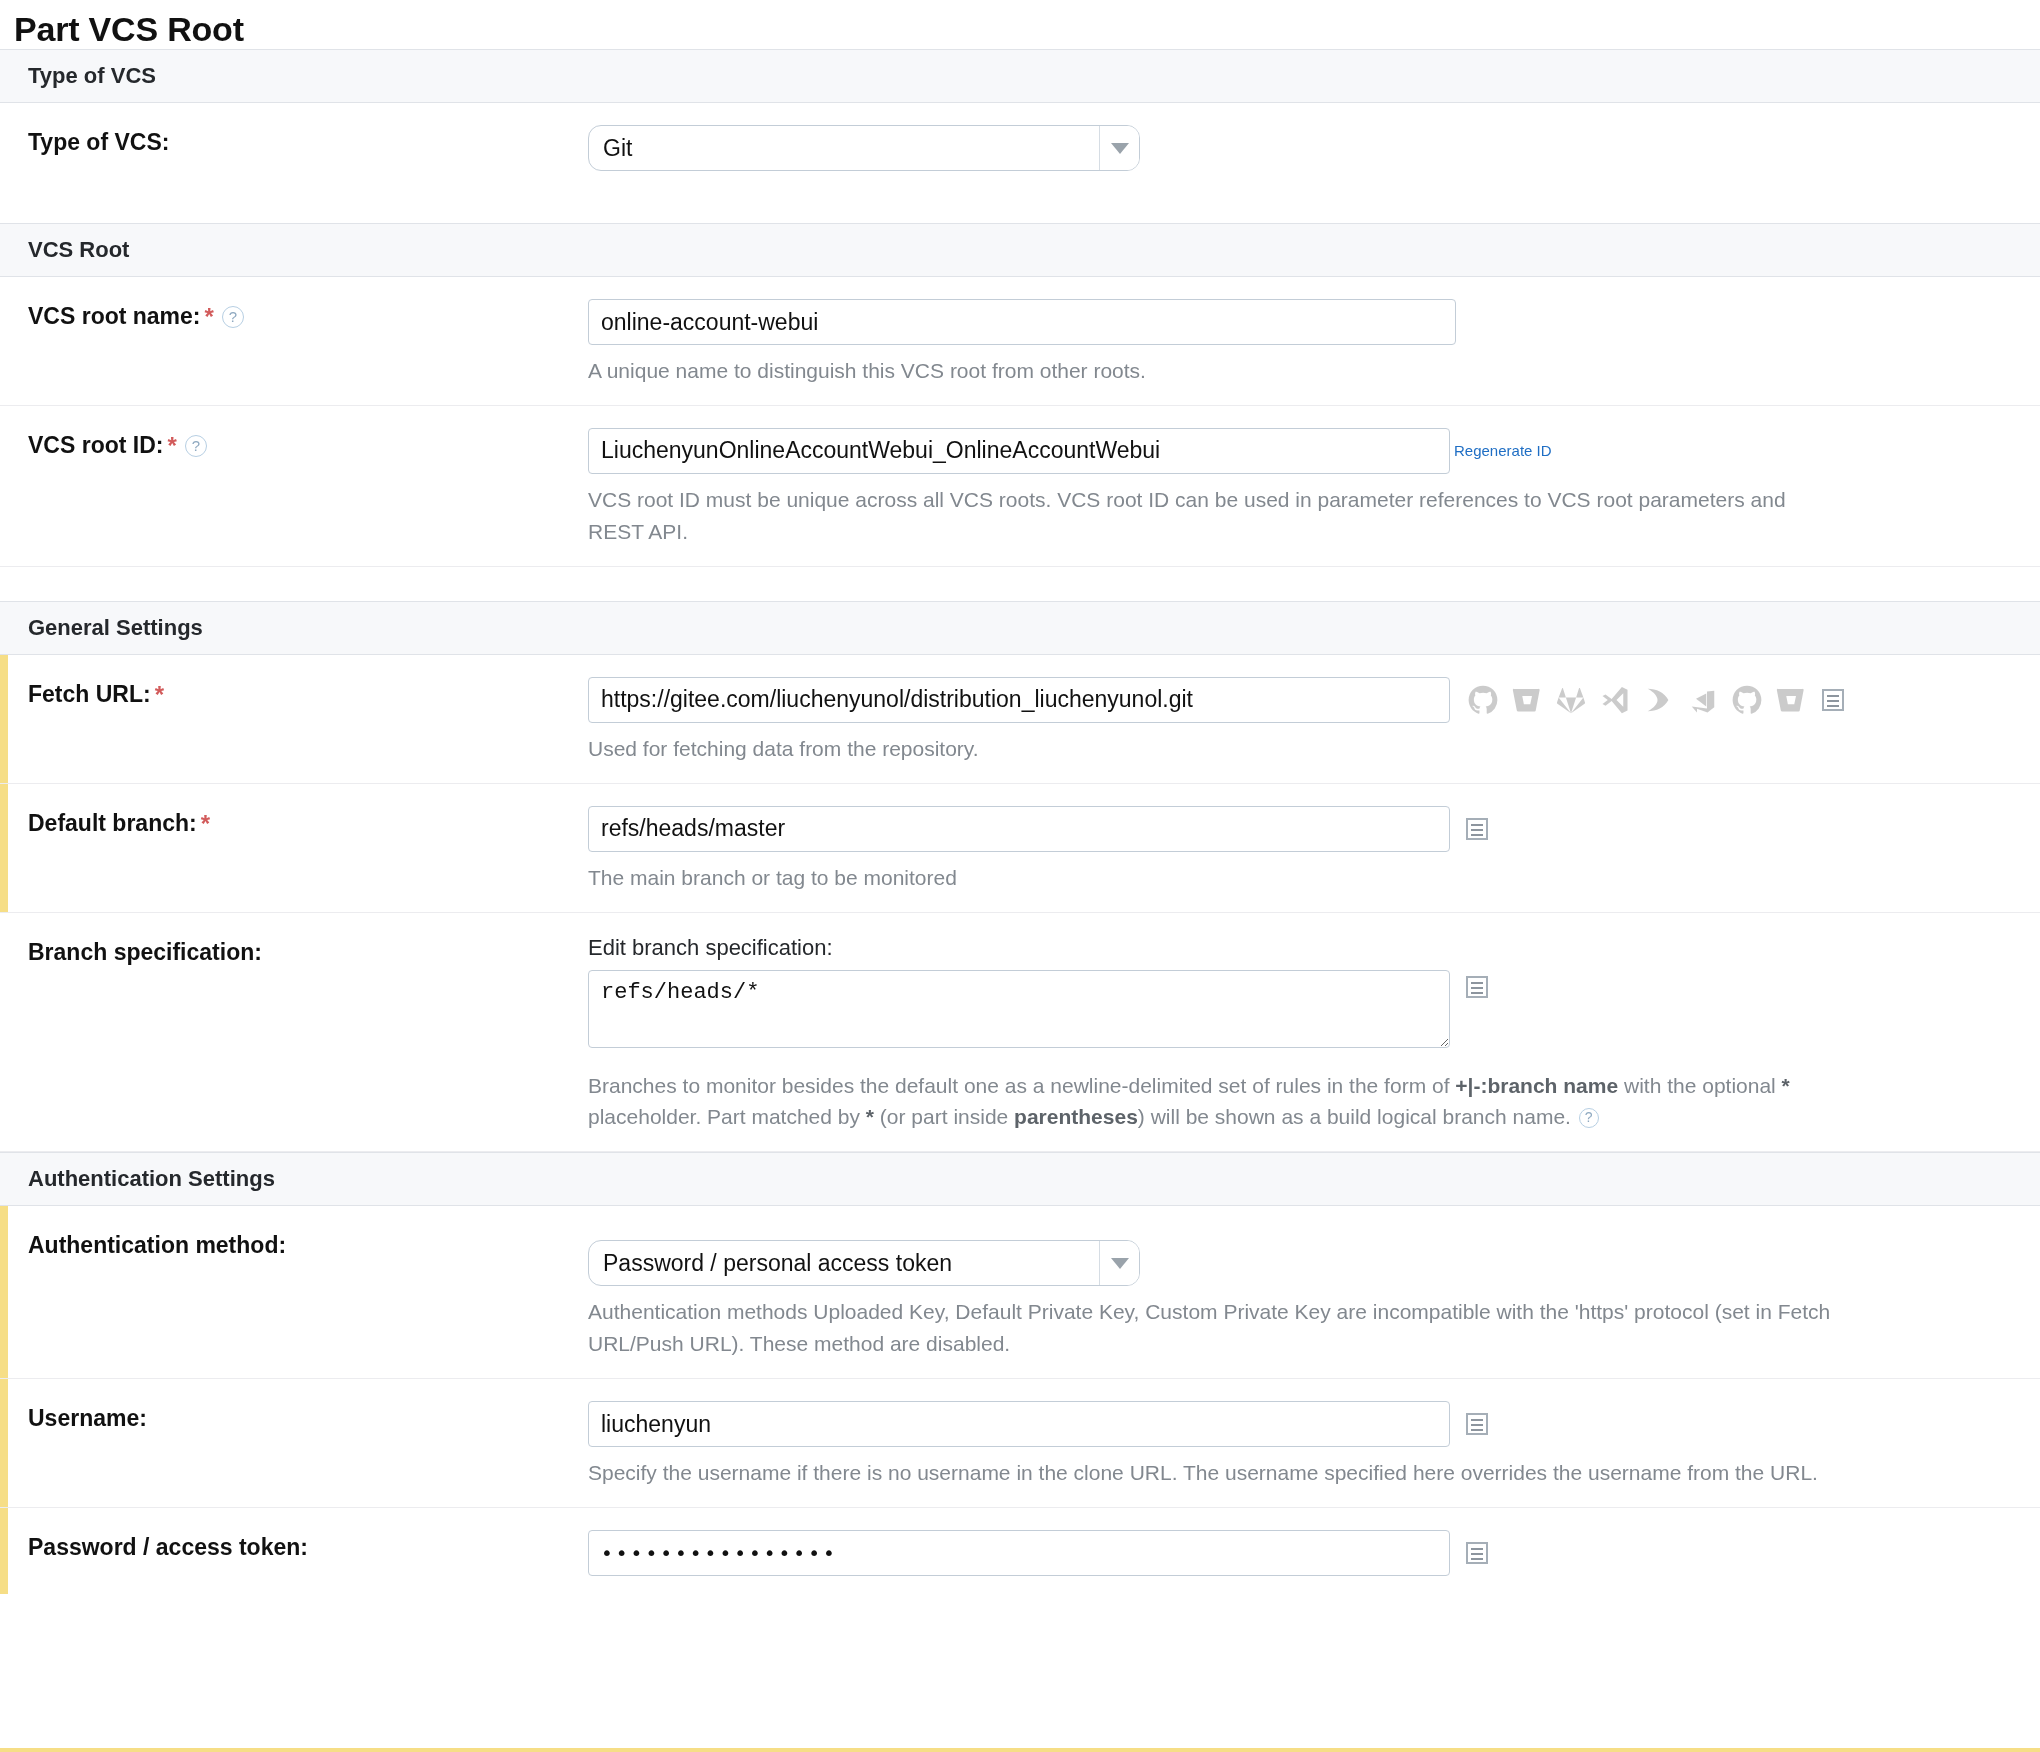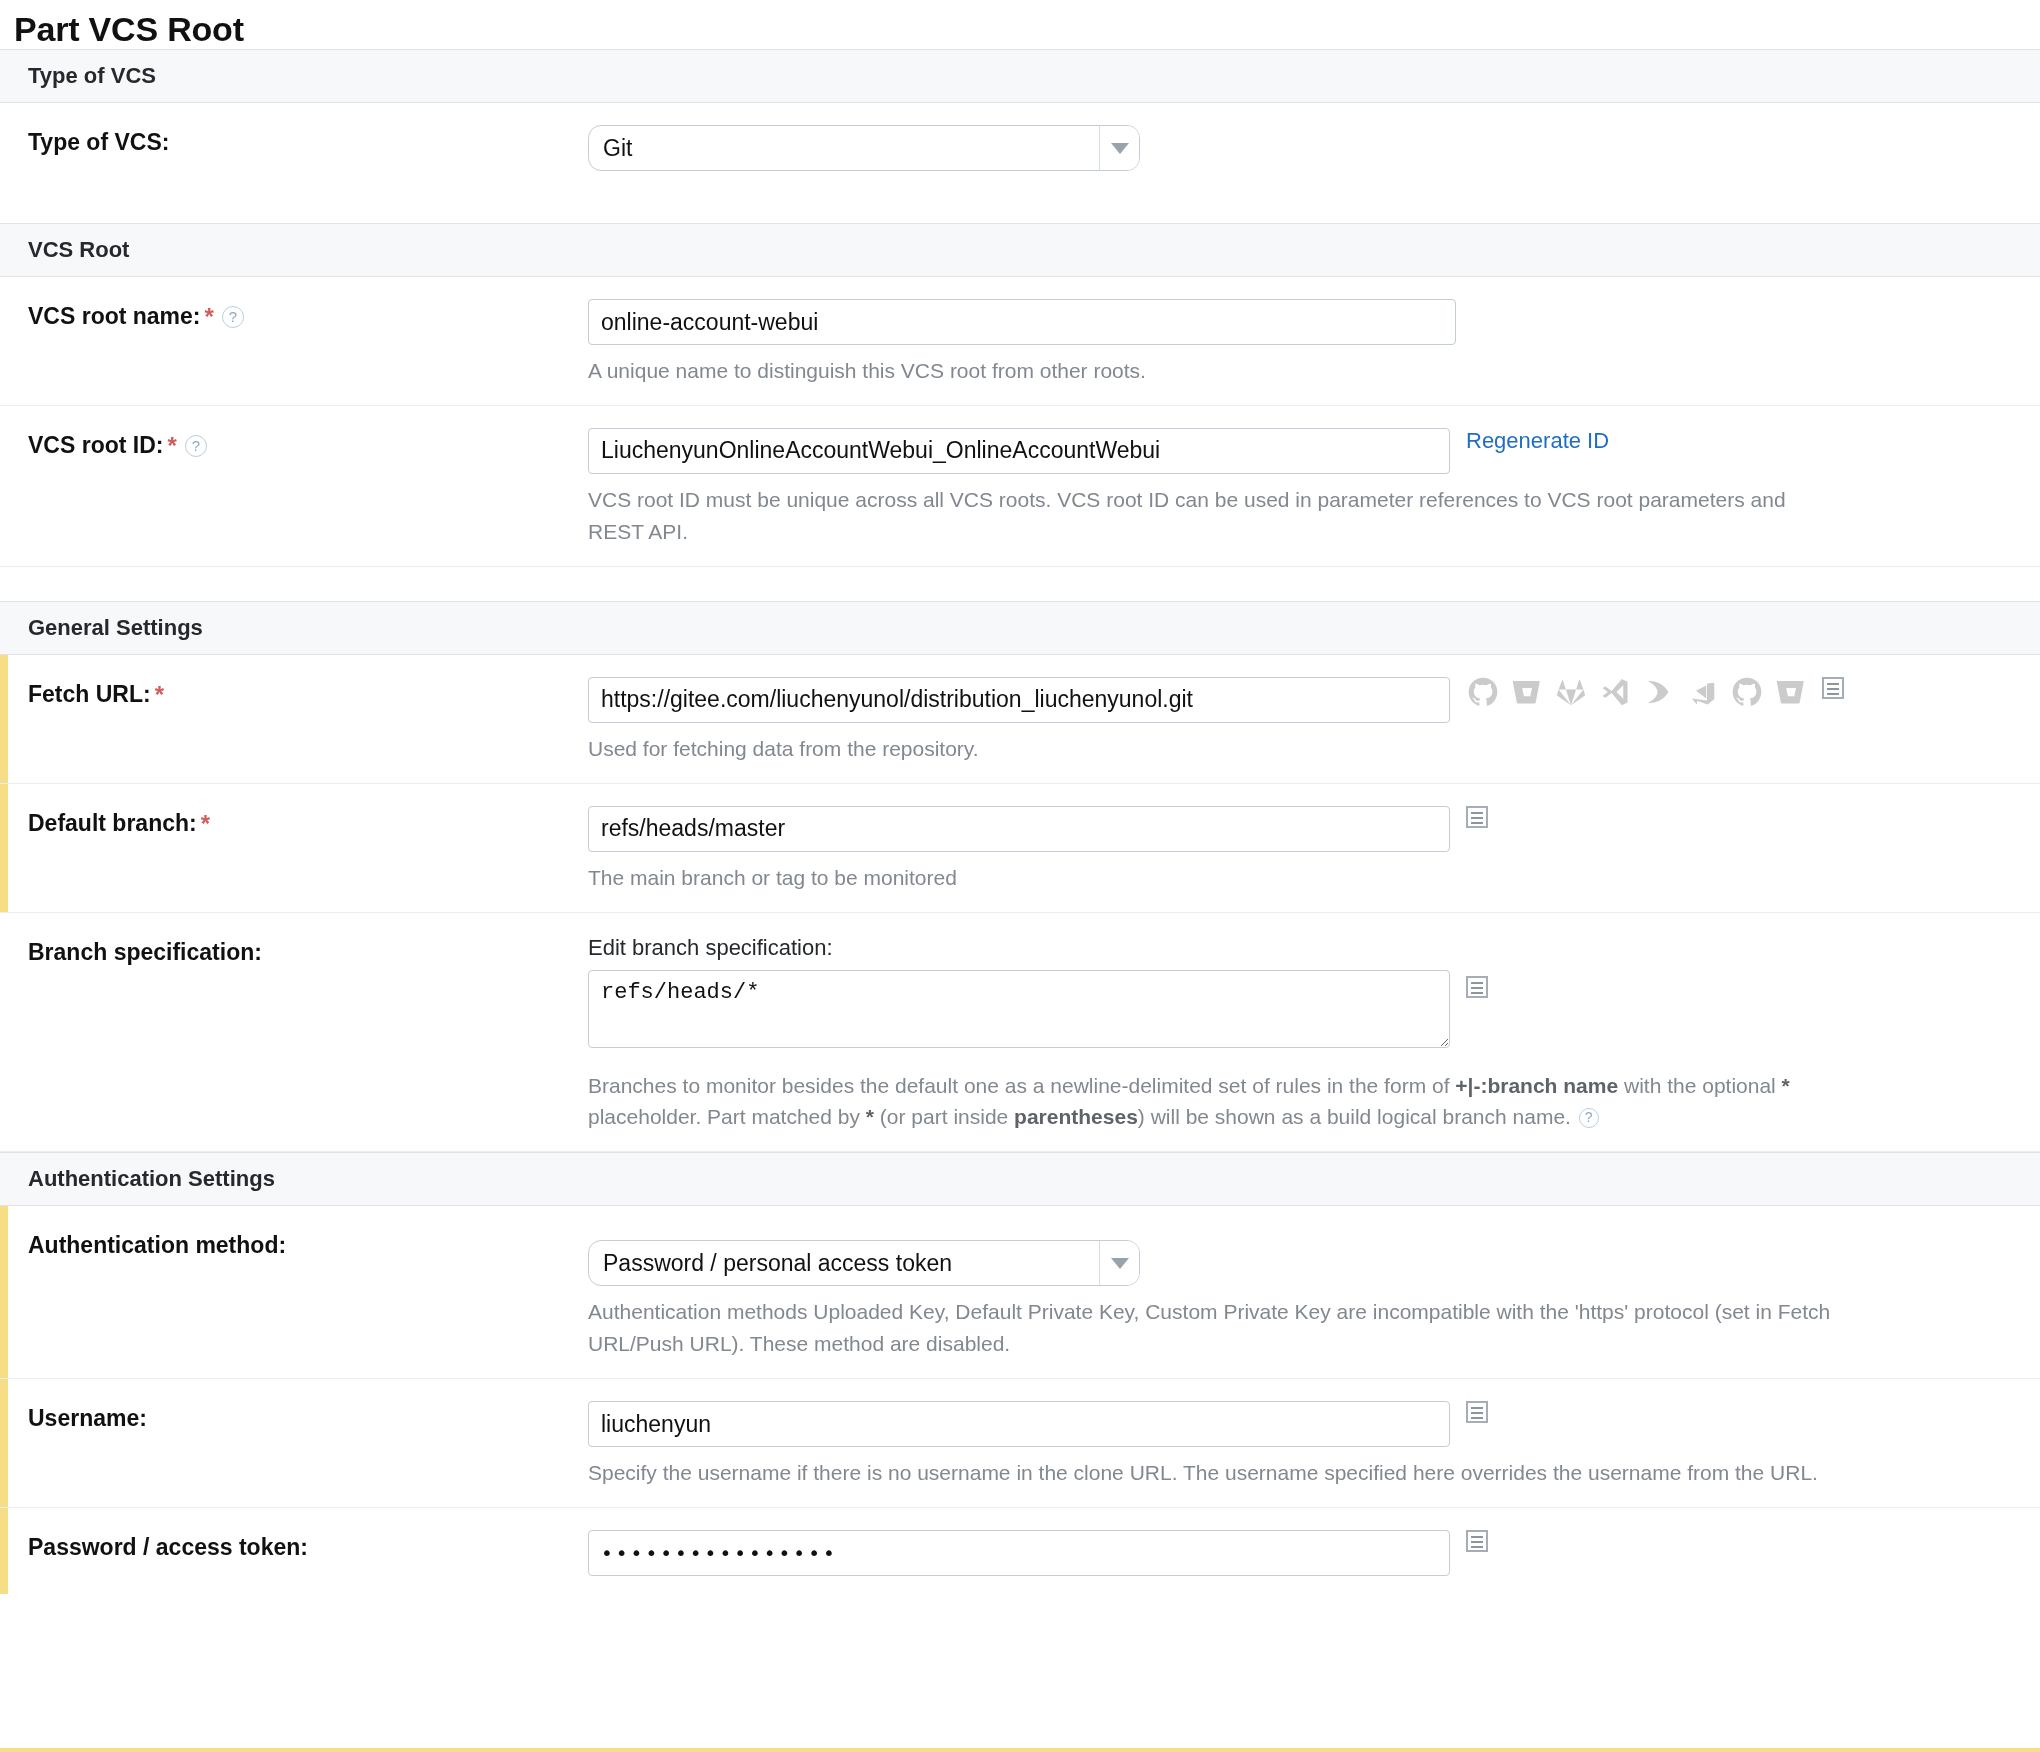--- a/index.html
+++ b/index.html
@@ -170,28 +170,28 @@
   .hint b { color: #5d6369; font-weight: bold; }
 
   .sub-label {
     font-size: 22px;
     color: #25282c;
     margin-bottom: 9px;
   }
 
   .link {
     color: #1f6ec4;
-    font-size: 22px;
+    font-size: 15px;
     text-decoration: none;
-    margin-left: 16px;
+    margin-left: 4px;
     vertical-align: middle;
     cursor: pointer;
   }
 
-  .inline-row { display: flex; align-items: flex-start; }
+  .inline-row { display: flex; align-items: center; }
 
   
   .param-icon {
     display: inline-block;
     width: 22px; height: 22px;
     border: 2px solid #a5aeb7;
     margin-left: 16px;
     vertical-align: middle;
     position: relative;
     background: #fff;

